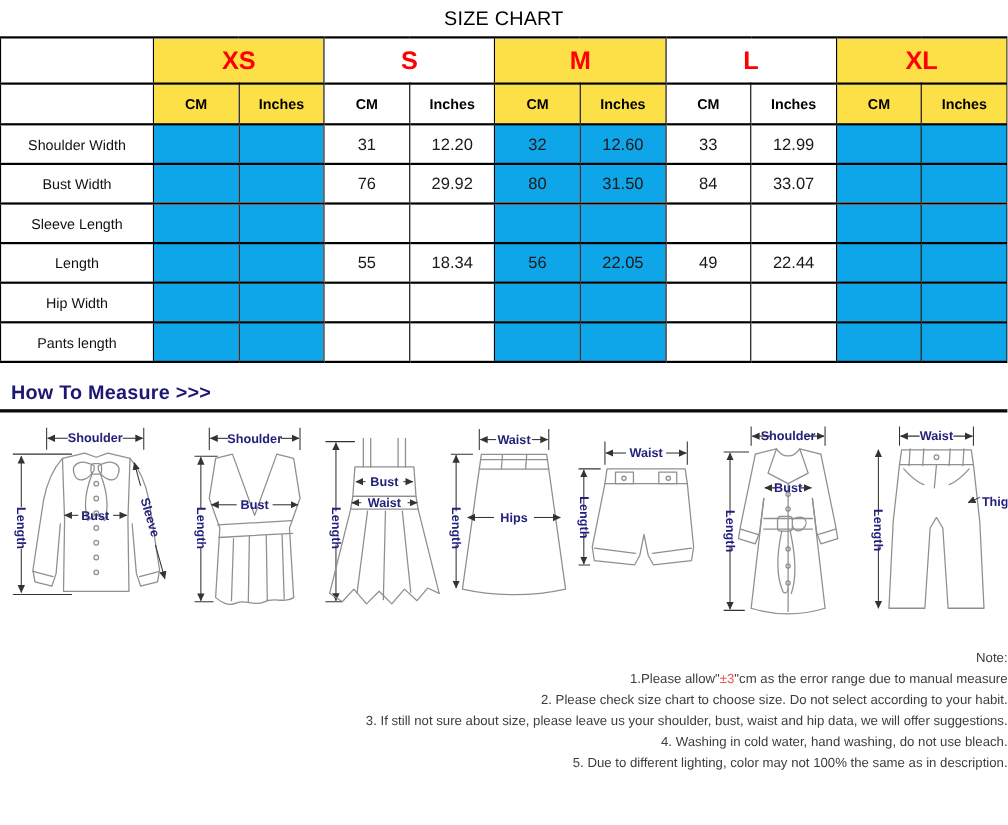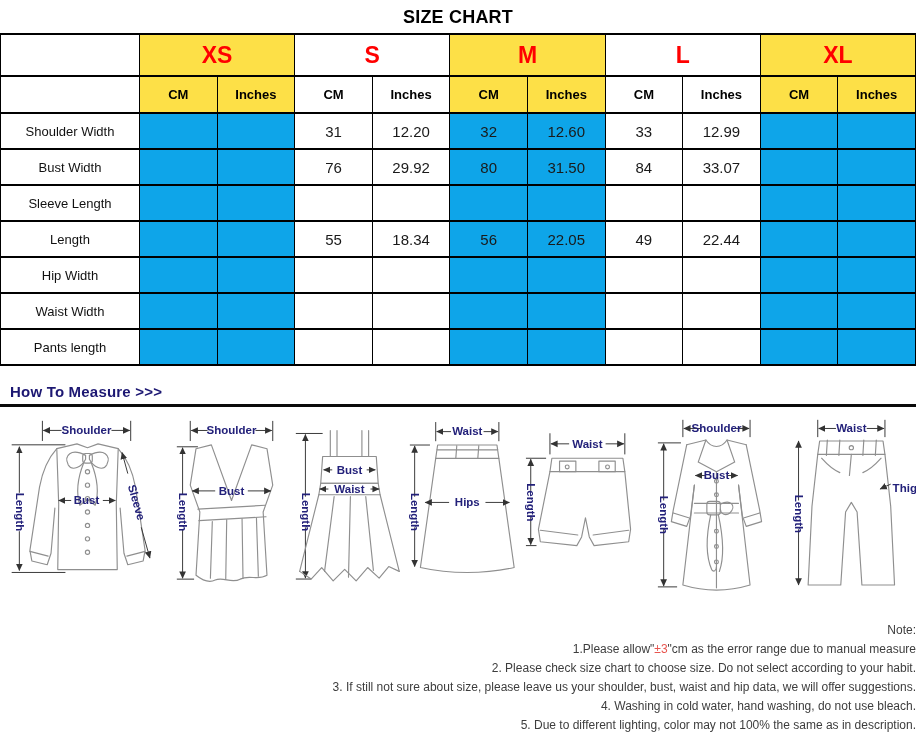--- a/index.html
+++ b/index.html
@@ -3,38 +3,38 @@
 <meta charset="utf-8">
 <style>
   html,body{margin:0;padding:0;}
   body{
     width:916px;height:750px;overflow:hidden;background:#fff;
     font-family:"Liberation Sans",sans-serif;color:#111;
   }
   
   .page-title{
     height:33px;box-sizing:border-box;padding-top:7px;
-    text-align:center;font-size:18px;font-weight:bold;letter-spacing:.2px;color:#000;
+    text-align:center;font-size:18px;font-weight:normal;letter-spacing:.2px;color:#000;
   }
   
   table.size-chart{border-collapse:collapse;table-layout:fixed;width:916px;}
   table.size-chart td{
     border-left:1px solid #000;border-right:1px solid #000;
     border-top:2px solid #000;border-bottom:2px solid #000;
     text-align:center;vertical-align:middle;padding:0;overflow:hidden;white-space:nowrap;
   }
   td.size-hd{height:40px;font-size:23px;font-weight:bold;color:#ff0000;}
   tr.unit-row td{height:35px;font-size:13px;font-weight:bold;color:#000;}
   tr.data-row td{height:34px;font-size:15px;color:#1a1a1a;}
   tr.data-row td.rl{font-size:13px;color:#111;}
   .hd{background:#fde047;}      
   .sh{background:#0ea5e9;}      
   
   .measure-heading{
-    margin:17px 0 0 10px;font-size:15px;font-weight:bold;color:#1c1772;letter-spacing:.2px;
+    margin:17px 0 0 10px;font-size:18px;font-weight:bold;color:#1c1772;letter-spacing:.2px;
   }
   .rule{height:3px;background:#0a0a0a;margin-top:4px;}
   
   .figures{
     display:flex;justify-content:space-between;align-items:flex-start;
     height:204px;padding:9px 4px 0 4px;box-sizing:border-box;
   }
   .figures svg{overflow:visible;display:block;}
   .g{fill:none;stroke:#8f8f8f;stroke-width:1.2;stroke-linejoin:round;stroke-linecap:round;}
   .ml{stroke:#333;stroke-width:1;fill:none;}
@@ -133,33 +133,20 @@
     <td>18.34</td>
     <td class="sh">56</td>
     <td class="sh">22.05</td>
     <td>49</td>
     <td>22.44</td>
     <td class="sh"></td>
     <td class="sh"></td>
   </tr>
   <tr class="data-row">
     <td class="rl">Hip Width</td>
-    <td class="sh"></td>
-    <td class="sh"></td>
-    <td></td>
-    <td></td>
-    <td class="sh"></td>
-    <td class="sh"></td>
-    <td></td>
-    <td></td>
-    <td class="sh"></td>
-    <td class="sh"></td>
-  </tr>
-  <tr class="data-row">
-    <td class="rl">Waist Width</td>
     <td class="sh"></td>
     <td class="sh"></td>
     <td></td>
     <td></td>
     <td class="sh"></td>
     <td class="sh"></td>
     <td></td>
     <td></td>
     <td class="sh"></td>
     <td class="sh"></td>

